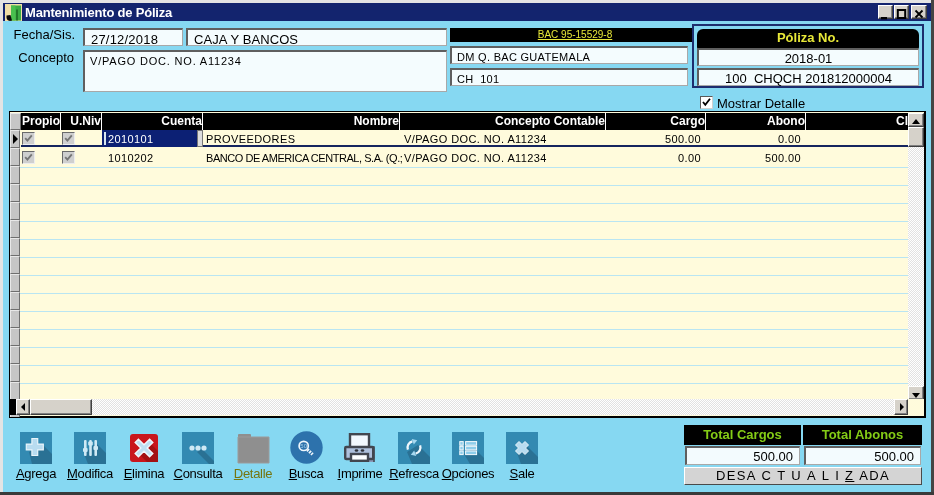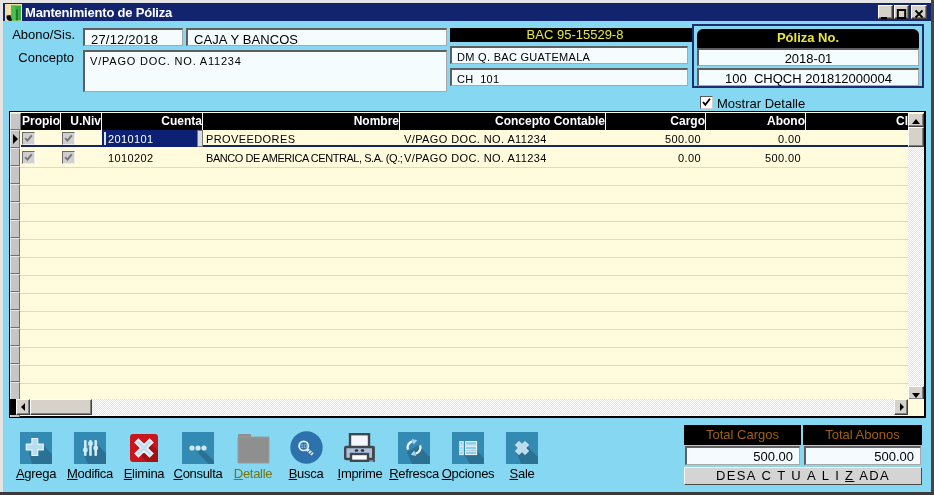--- a/index.html
+++ b/index.html
@@ -32,21 +32,21 @@
   text-align:right; line-height:17px; border-right:1px solid #fff; }
 .ind { position:absolute; left:0px; width:10px; background:#c6c6c6; border:1px solid; border-color:#e8e8e8 #6f6f6f #6f6f6f #e8e8e8; }
 .cb { position:absolute; width:13px; height:13px; background:#cfcfcf; border:1px solid; border-color:#6a6a6a #ededed #ededed #6a6a6a; }
 .gtxt { position:absolute; font-size:11px; color:#000; letter-spacing:0.4px; white-space:nowrap; }
 
 
 .tlabel { position:absolute; top:466px; font-size:13px; color:#000; text-align:center; letter-spacing:-0.3px; }
 .tlabel u { text-decoration:underline; }
 
 
-.thead { background:#000; color:#a16207; font-weight:normal; font-size:13px; text-align:center; line-height:19px; }
+.thead { background:#000; color:#84cc16; font-weight:bold; font-size:13px; text-align:center; line-height:19px; }
 .tfield { background:#f3fbfe; border-top:2px solid #5f5f5f; border-left:2px solid #5f5f5f;
   border-right:1px solid #a8a8a8; border-bottom:1px solid #a8a8a8;
   font-size:13px; text-align:right; }
 </style>
 </head>
 <body>
 
 <div class="abs" id="frame"></div>
 <div class="abs" id="edgeR"></div>
 <div class="abs" id="edgeB"></div>
@@ -71,27 +71,27 @@
   <svg width="13" height="12">
       <rect x="2.8" y="2" width="7.4" height="8" fill="none" stroke="#000" stroke-width="2"></rect>
     </svg>
 </div>
 <div class="abs winbtn" style="left:911px;width:16px;">
   <svg width="14" height="12">
       <path d="M3.5 2.5 L10.5 9.5 M10.5 2.5 L3.5 9.5" stroke="#000" stroke-width="1.8"></path>
     </svg>
 </div>
 
-<div class="abs lbl" style="left:8px;top:27px;width:67px;text-align:right;">Abono/Sis.</div>
+<div class="abs lbl" style="left:8px;top:27px;width:67px;text-align:right;">Fecha/Sis.</div>
 <div class="abs lbl" style="left:8px;top:50px;width:66px;text-align:right;">Concepto</div>
 <div class="abs field" style="left:83px;top:28px;width:100px;height:18px;font-size:13px;letter-spacing:0.2px;padding:2px 0 0 6px;">27/12/2018</div>
 <div class="abs field" style="left:186px;top:28px;width:261px;height:18px;font-size:13px;letter-spacing:0.1px;padding:2px 0 0 6px;">CAJA Y BANCOS</div>
 <div class="abs field" style="left:83px;top:50px;width:364px;height:42px;font-size:11px;letter-spacing:0.8px;padding:3px 0 0 5px;">V/PAGO DOC. NO. A11234</div>
 
-<div class="abs bighead" style="left:450px;top:28px;width:250px;height:14px;font-size:13px;line-height:14px;letter-spacing:0px;">BAC 95-15529-8</div>
+<div class="abs bighead" style="left:450px;top:28px;width:250px;height:14px;font-size:10px;line-height:14px;letter-spacing:0px;text-decoration:underline;">BAC 95-15529-8</div>
 <div class="abs field" style="left:450px;top:46px;width:238px;height:18px;font-size:11px;letter-spacing:0.3px;padding:3px 0 0 5px;">DM Q. BAC GUATEMALA</div>
 <div class="abs field" style="left:450px;top:68px;width:238px;height:18px;font-size:11px;letter-spacing:0.3px;padding:3px 0 0 5px;">CH&nbsp;&nbsp;101</div>
 
 <div class="abs" style="left:692px;top:24px;width:232px;height:64px;border:2px solid #1d2d6e;background:#86d8f2;"></div>
 <div class="abs bighead" style="left:697px;top:29px;width:222px;height:24px;font-size:13px;line-height:17px;font-weight:bold;border-radius:6px;">Póliza No.</div>
 <div class="abs field" style="left:697px;top:48px;width:222px;height:18px;font-size:13px;text-align:center;padding-top:1px;">2018-01</div>
 <div class="abs field" style="left:697px;top:68px;width:222px;height:18px;font-size:13px;text-align:center;padding-top:1px;">100&nbsp;&nbsp;CHQCH 201812000004</div>
 
 <div class="abs" style="left:700px;top:96px;width:13px;height:13px;background:#fff;border:1px solid;border-color:#5a5a5a #cfcfcf #cfcfcf #5a5a5a;">
   <svg width="11" height="11" style="display:block">

